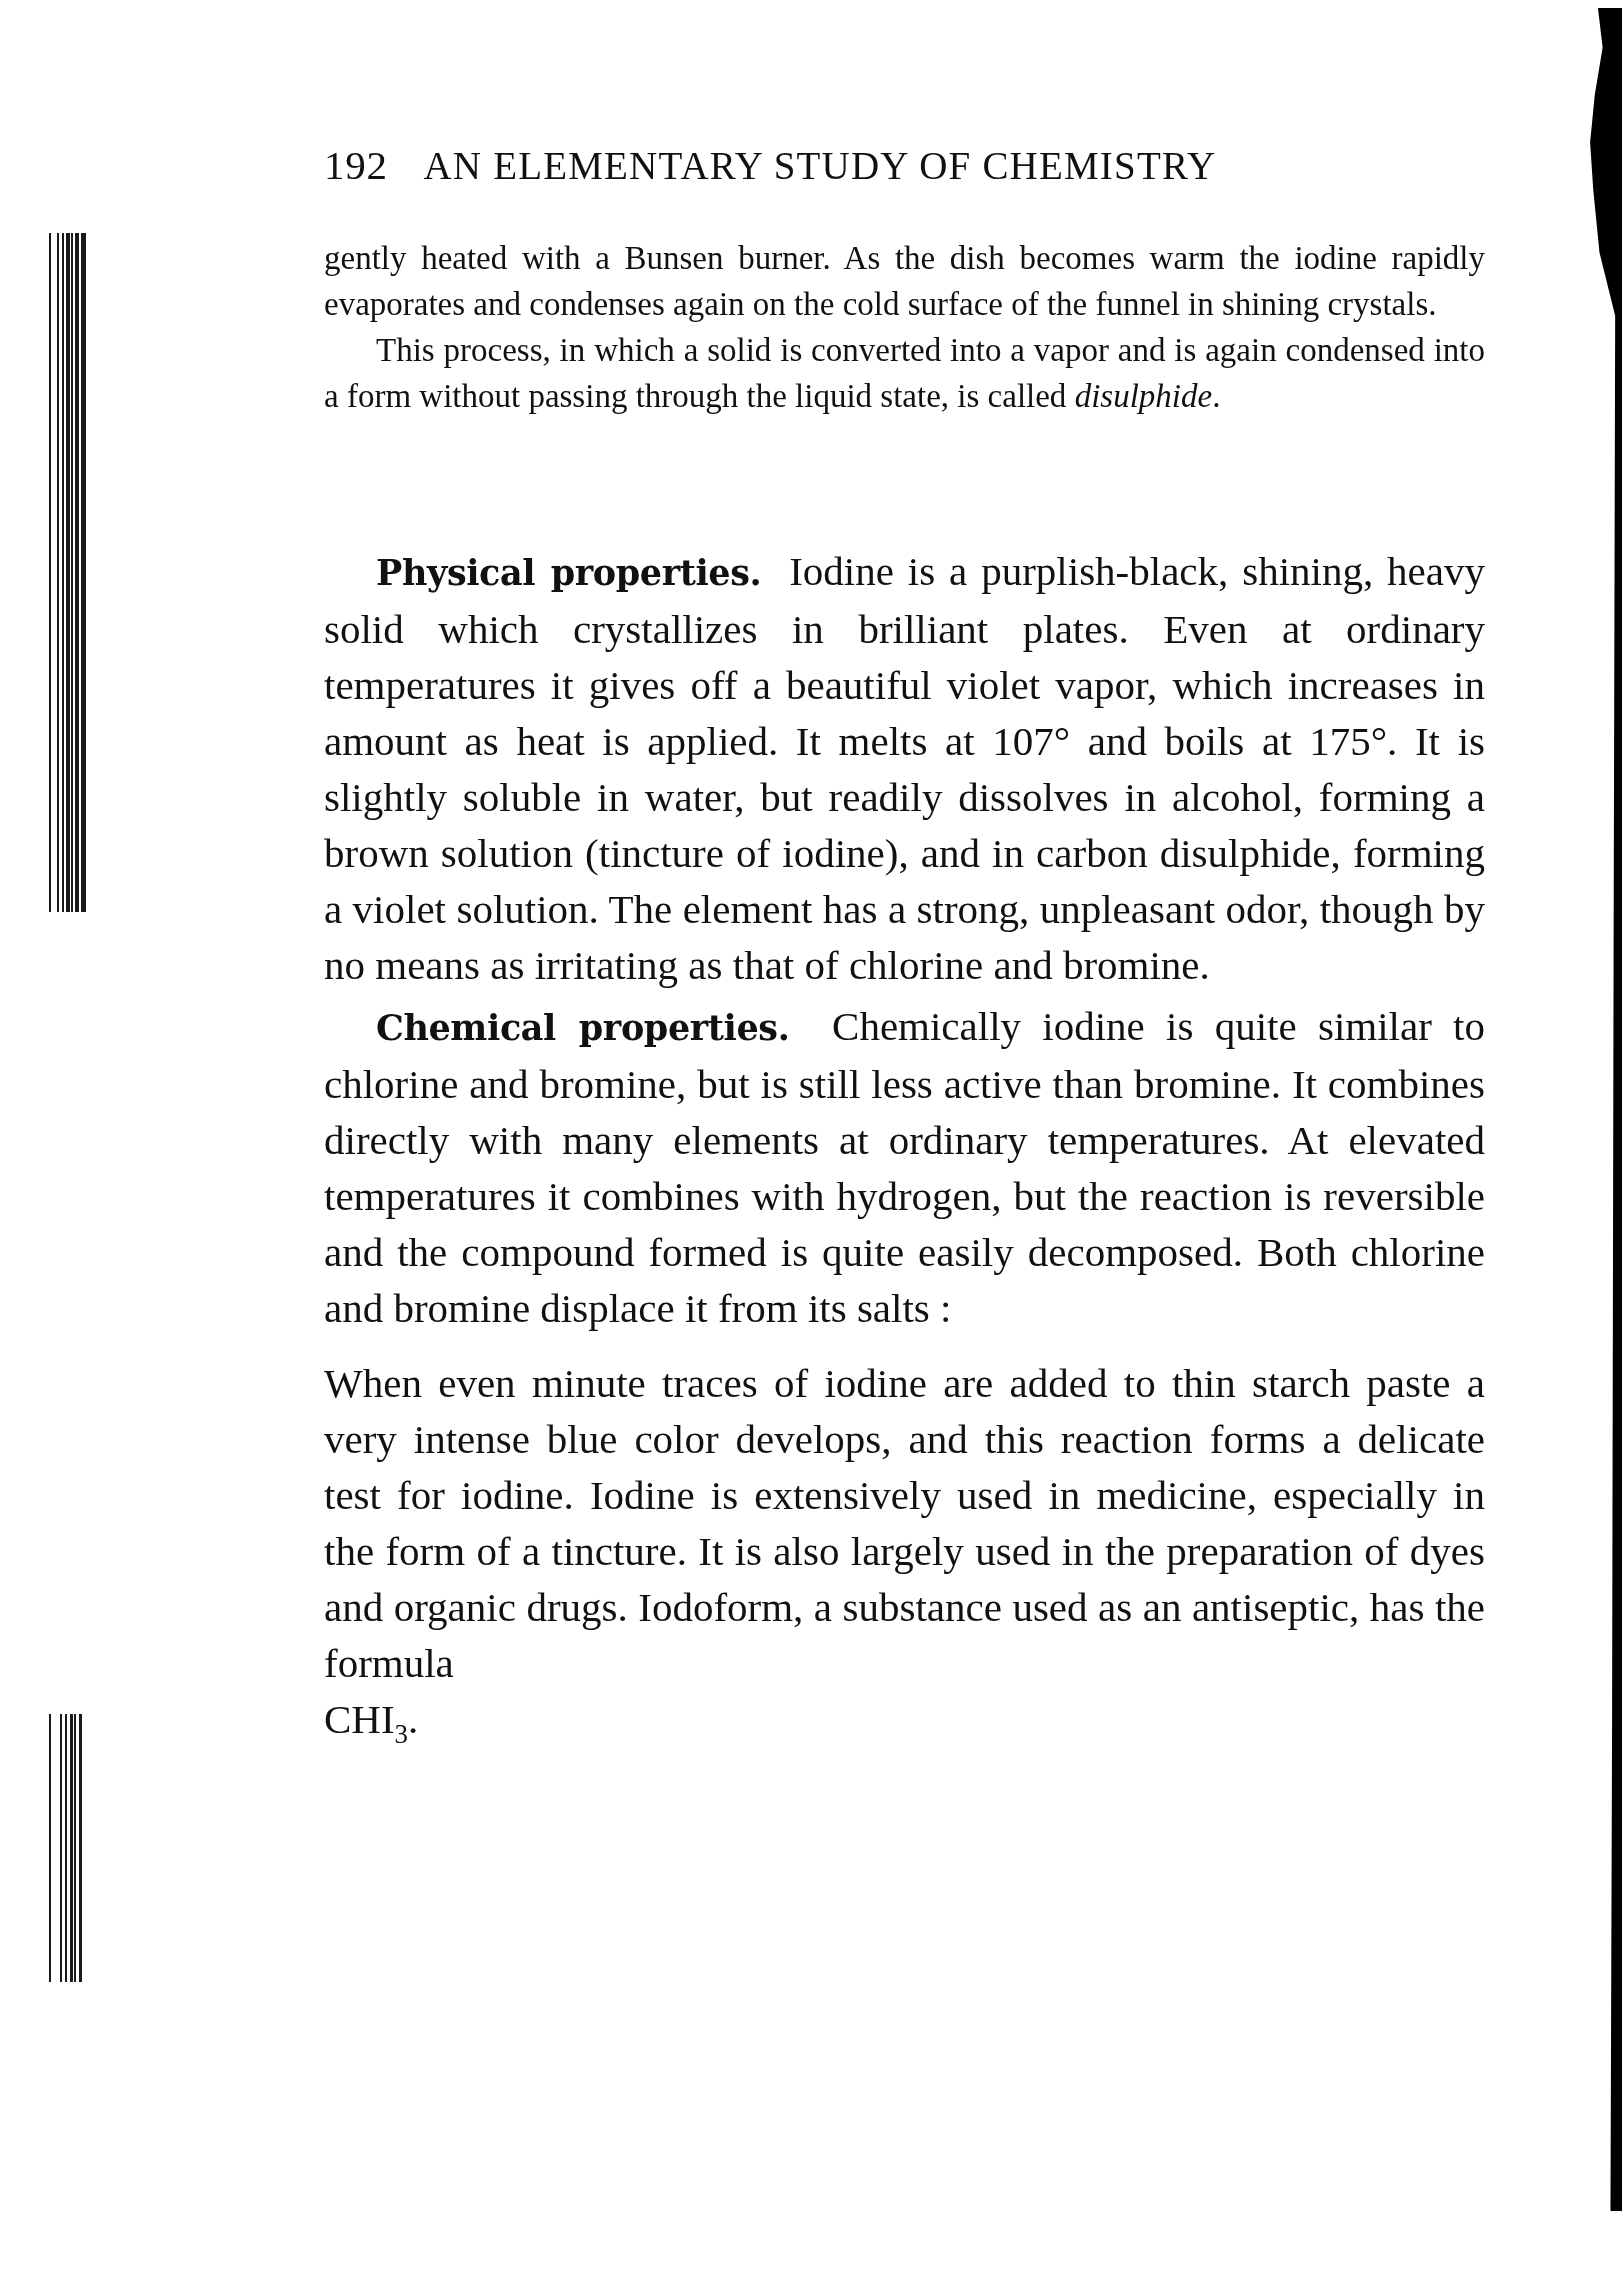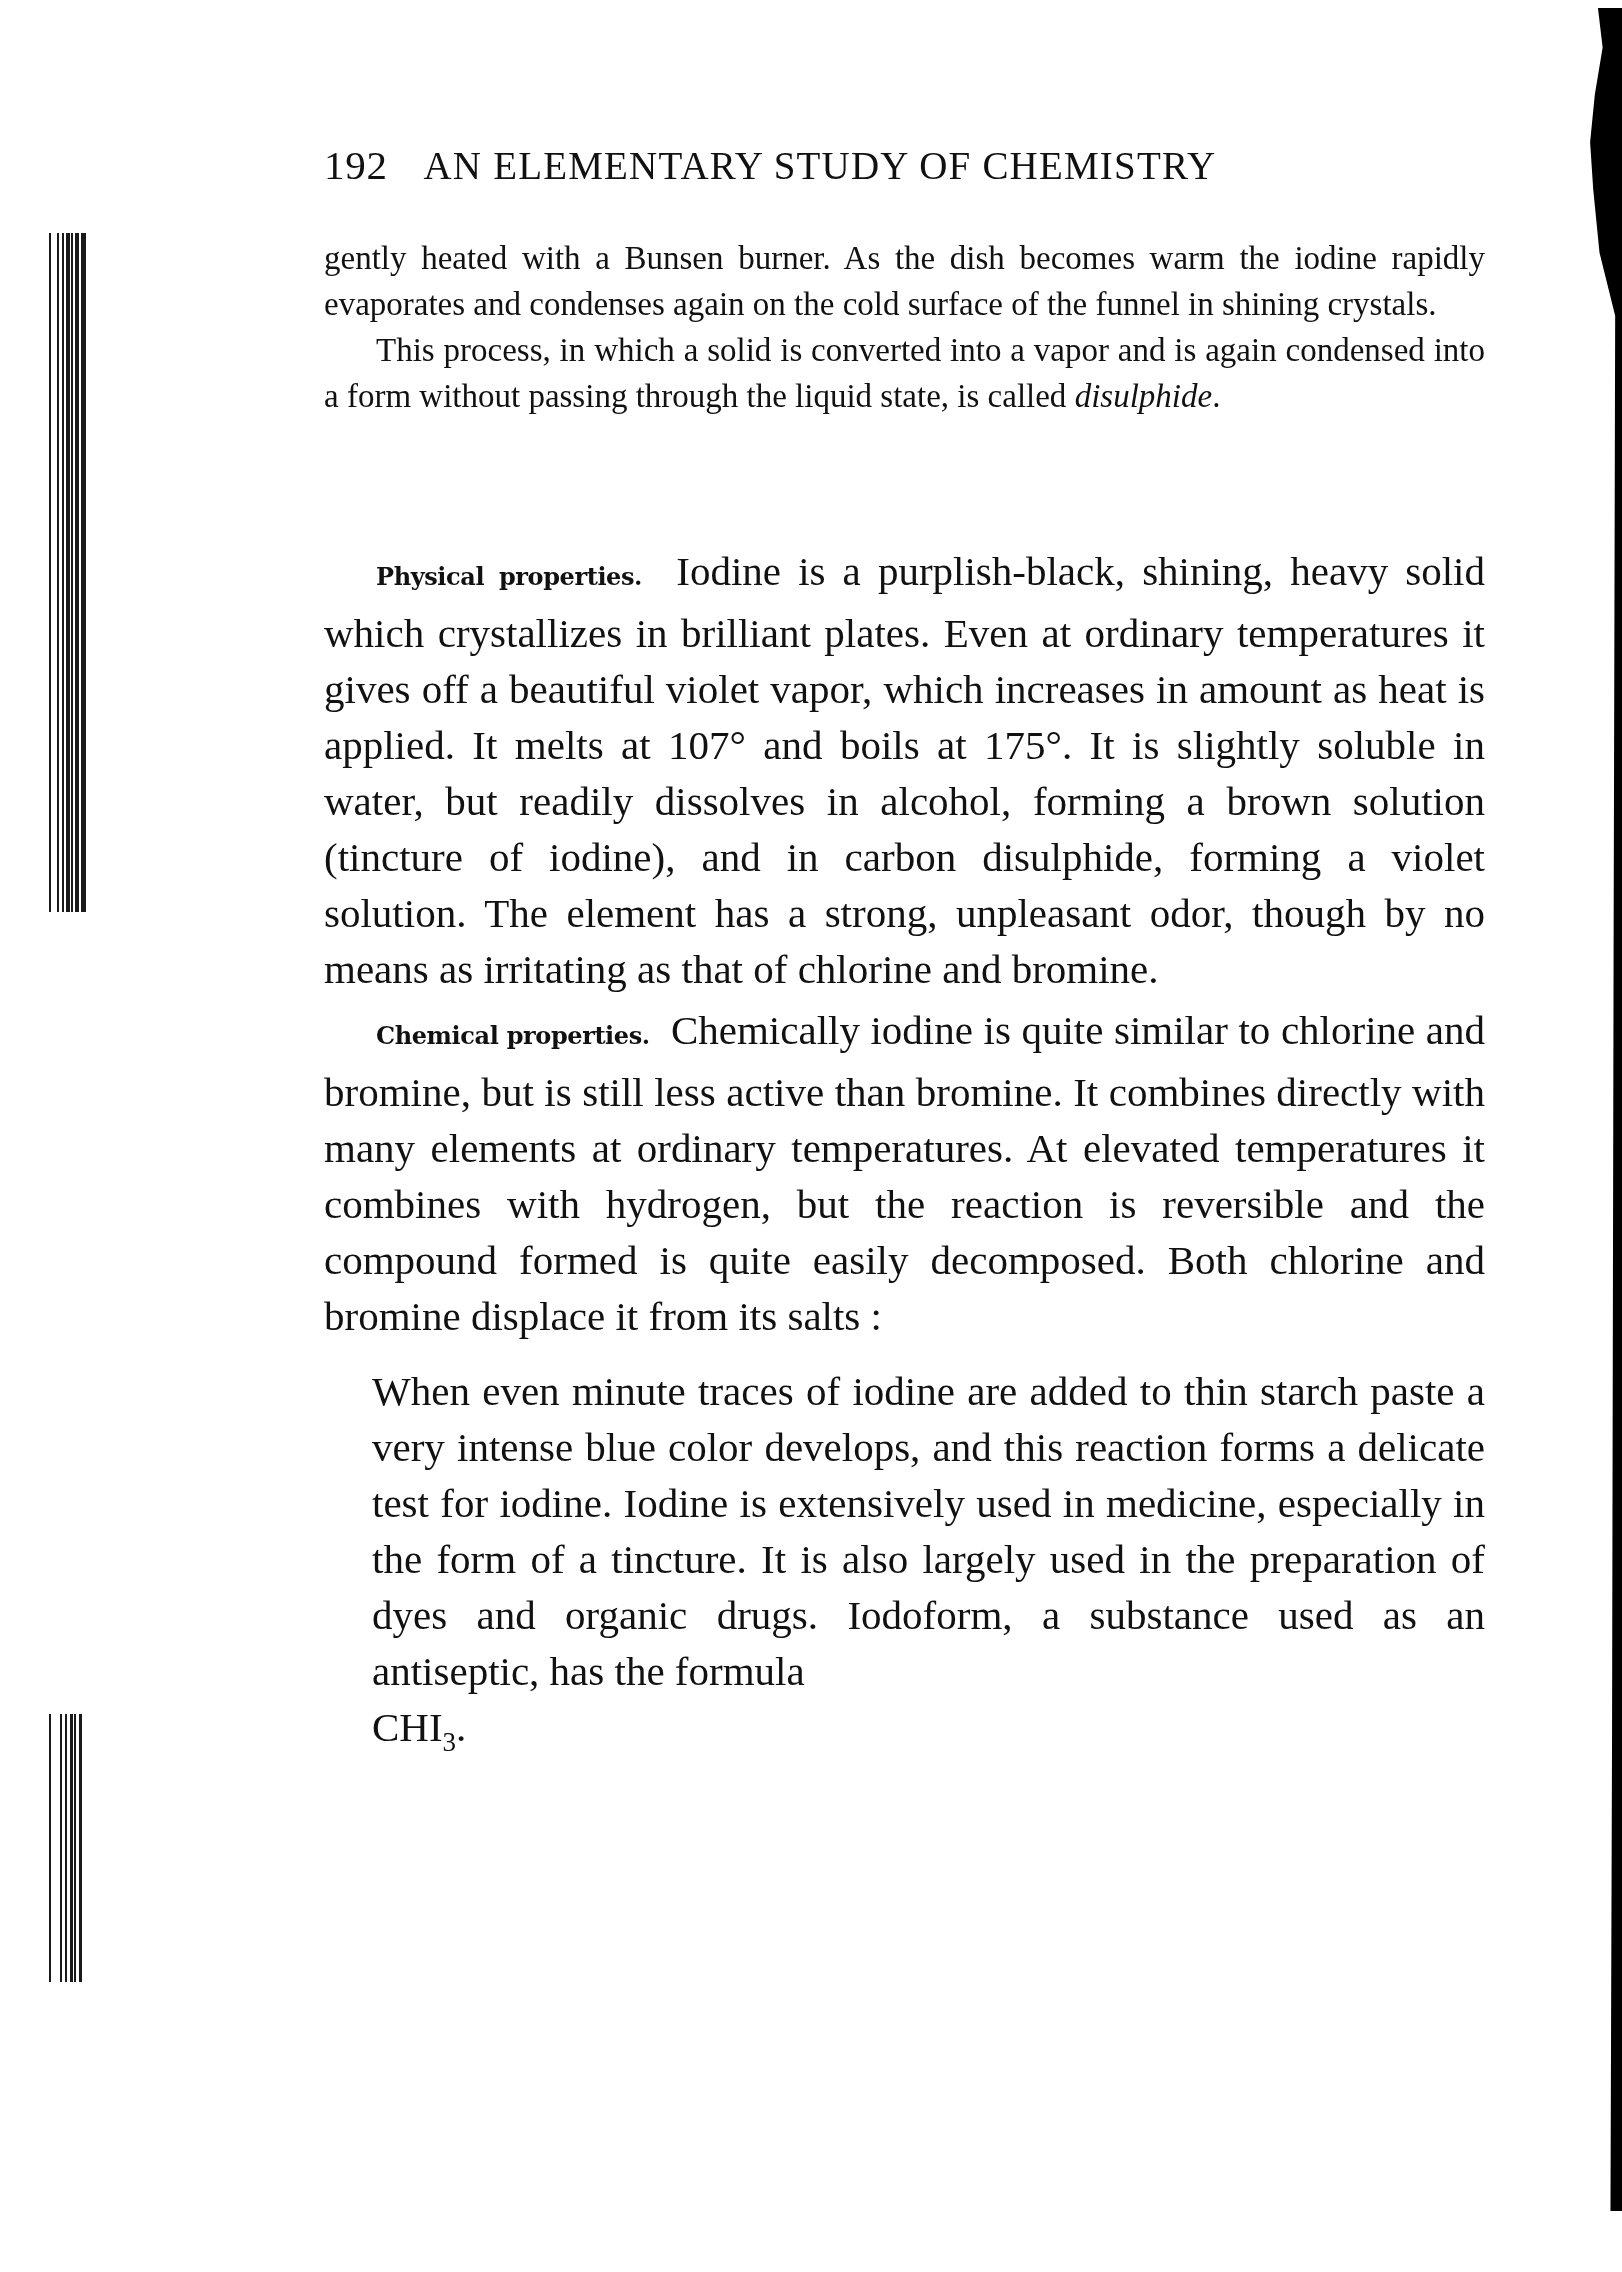--- a/index.html
+++ b/index.html
@@ -71,25 +71,25 @@
     .main-text {
       position: absolute;
       left: 324px;
       top: 543px;
       width: 1161px;
       font-size: 41px;
       line-height: 56px;
       text-align: justify;
     }
     .main-text p { margin: 0; text-indent: 52px; }
-    .main-text p.noindent { text-indent: 0; margin-left: 48px; }
+    .main-text p.noindent { text-indent: 0; }
     .main-text .run-in {
       font-family: "DejaVu Serif", serif;
       font-weight: bold;
-      font-size: 24px;
+      font-size: 35px;
       letter-spacing: -0.4px;
     }
     .equations {
       margin: 9.5px 0 19px 0;
       padding-left: 379px;
       font-size: 41px;
       line-height: 56px;
     }
     .equations div { white-space: nowrap; }
     .sub { font-size: 27px; vertical-align: -9.5px; line-height: 0; }

